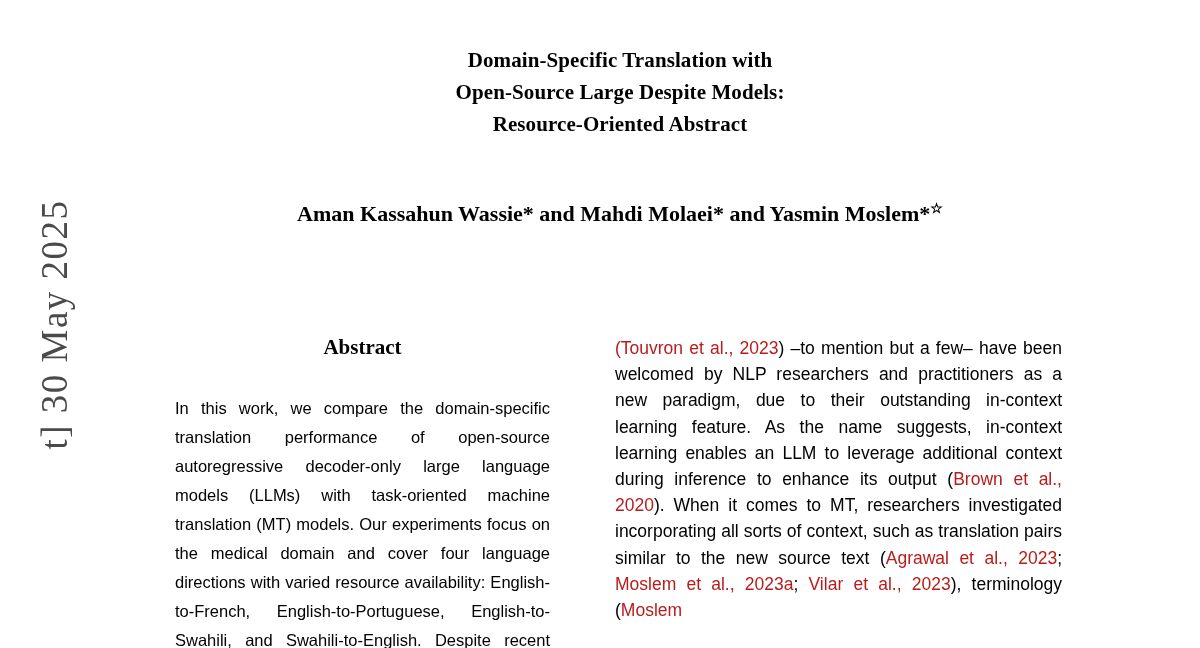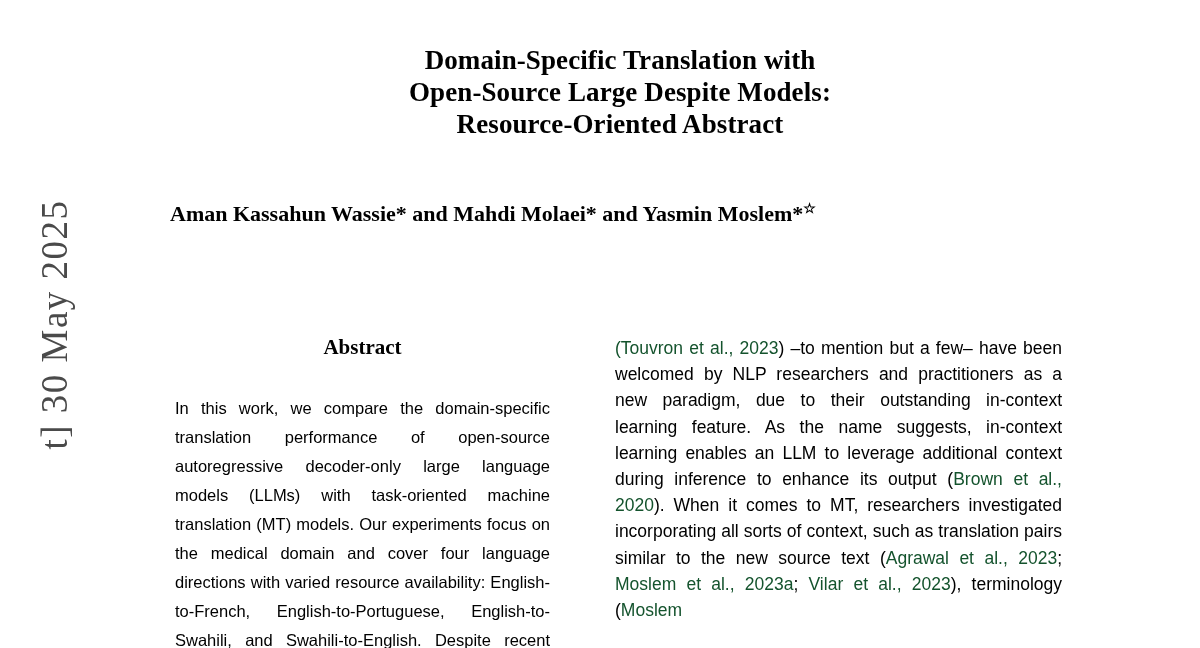--- a/index.html
+++ b/index.html
@@ -50,30 +50,31 @@
   #title-block {
     position: absolute;
     left: 170px;
     top: 44px;
     width: 900px;
     text-align: center;
   }
   #title-block .title-line {
     font-family: "Liberation Serif", serif;
     font-weight: bold;
-    font-size: 27px;
+    font-size: 21px;
     line-height: 32px;
     letter-spacing: 0.1px;
   }
 
   #authors {
     position: absolute;
     left: 170px;
     top: 200px;
     width: 900px;
+    text-align: center;
     font-family: "Liberation Serif", serif;
     font-weight: bold;
     font-size: 22px;
   }
   #authors .sym {
     font-size: 14px;
     vertical-align: super;
   }
 
   
@@ -105,21 +106,21 @@
     text-align: justify;
     text-justify: inter-word;
     hyphens: manual;
   }
   #col-right .body-text {
     font-size: 17.5px;
     line-height: 26.2px;
   }
 
   .cite {
-    color: #14532d;
+    color: #b91c1c;
   }
 </style>
 </head>
 <body>
 
 <div id="page">
 
   <div id="arxiv-stamp">
     <div class="stamp-text">t]  30 May 2025</div>
   </div>

